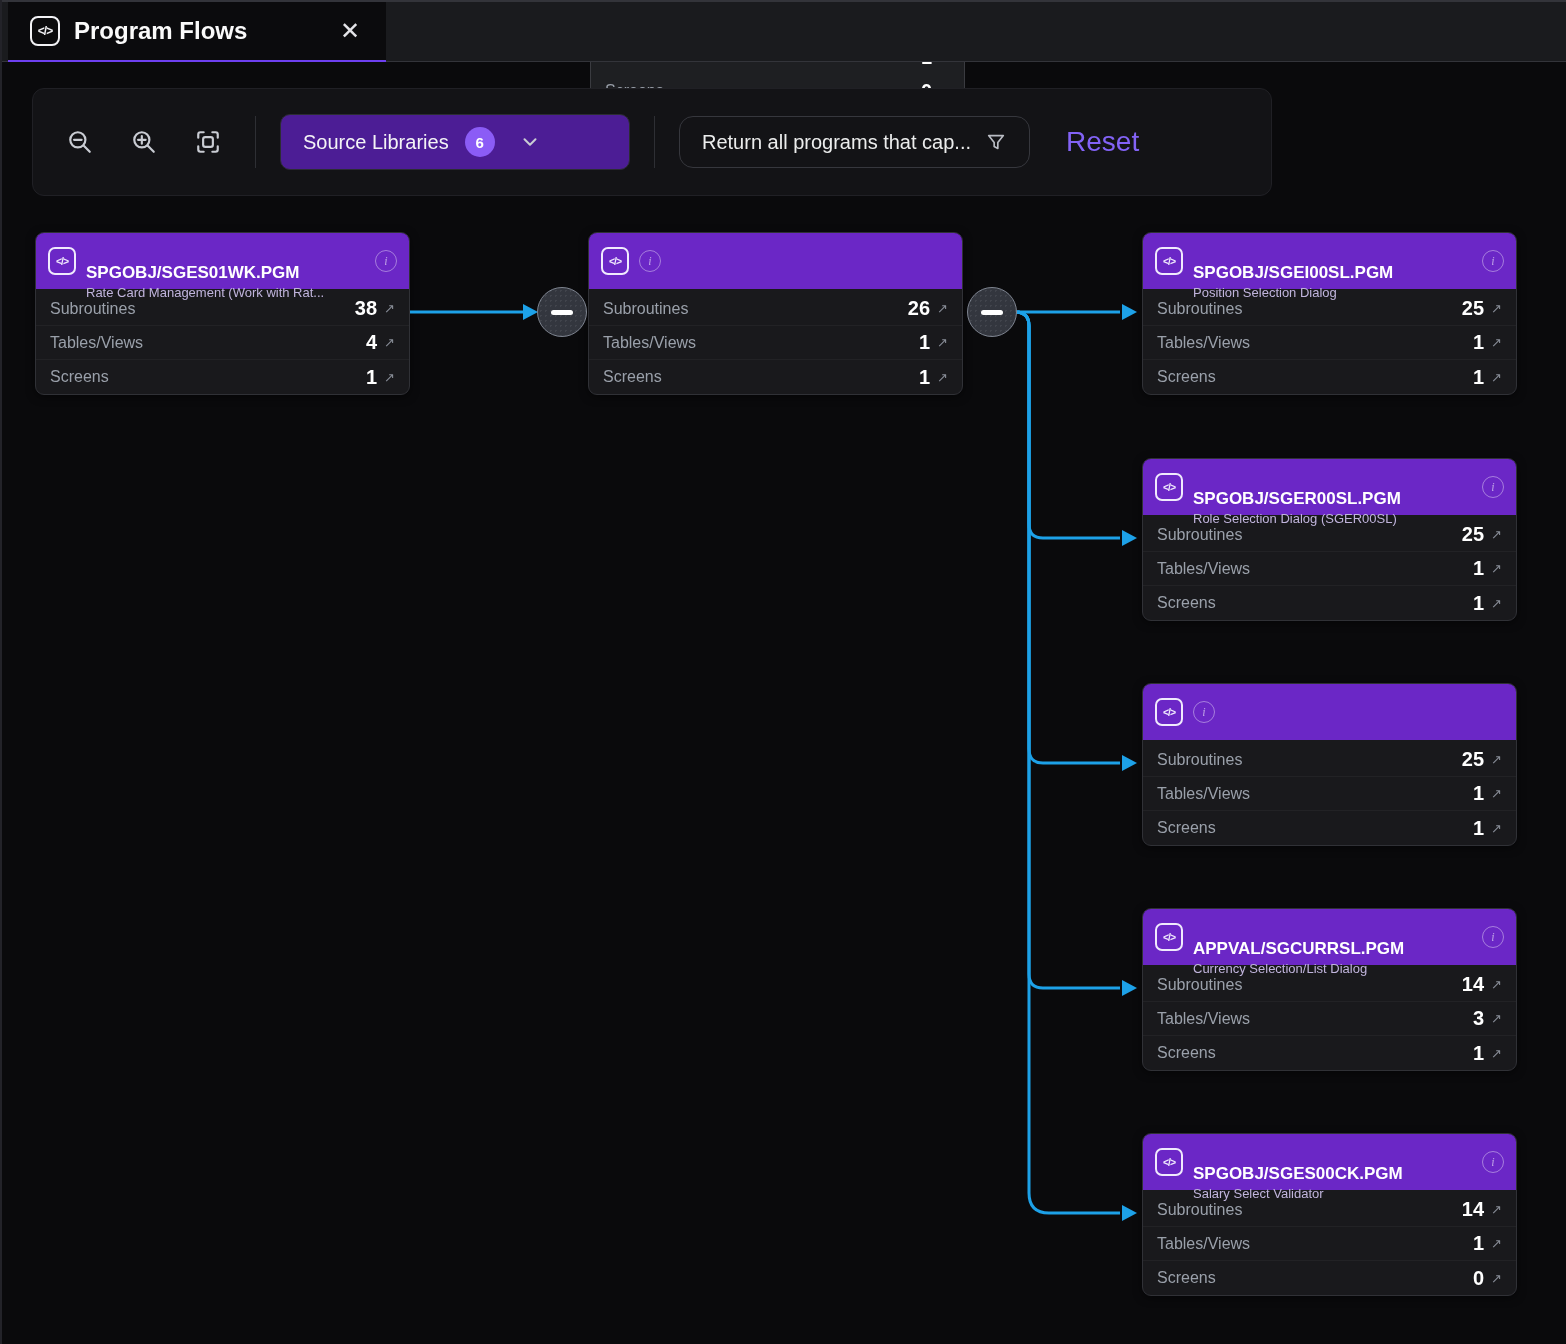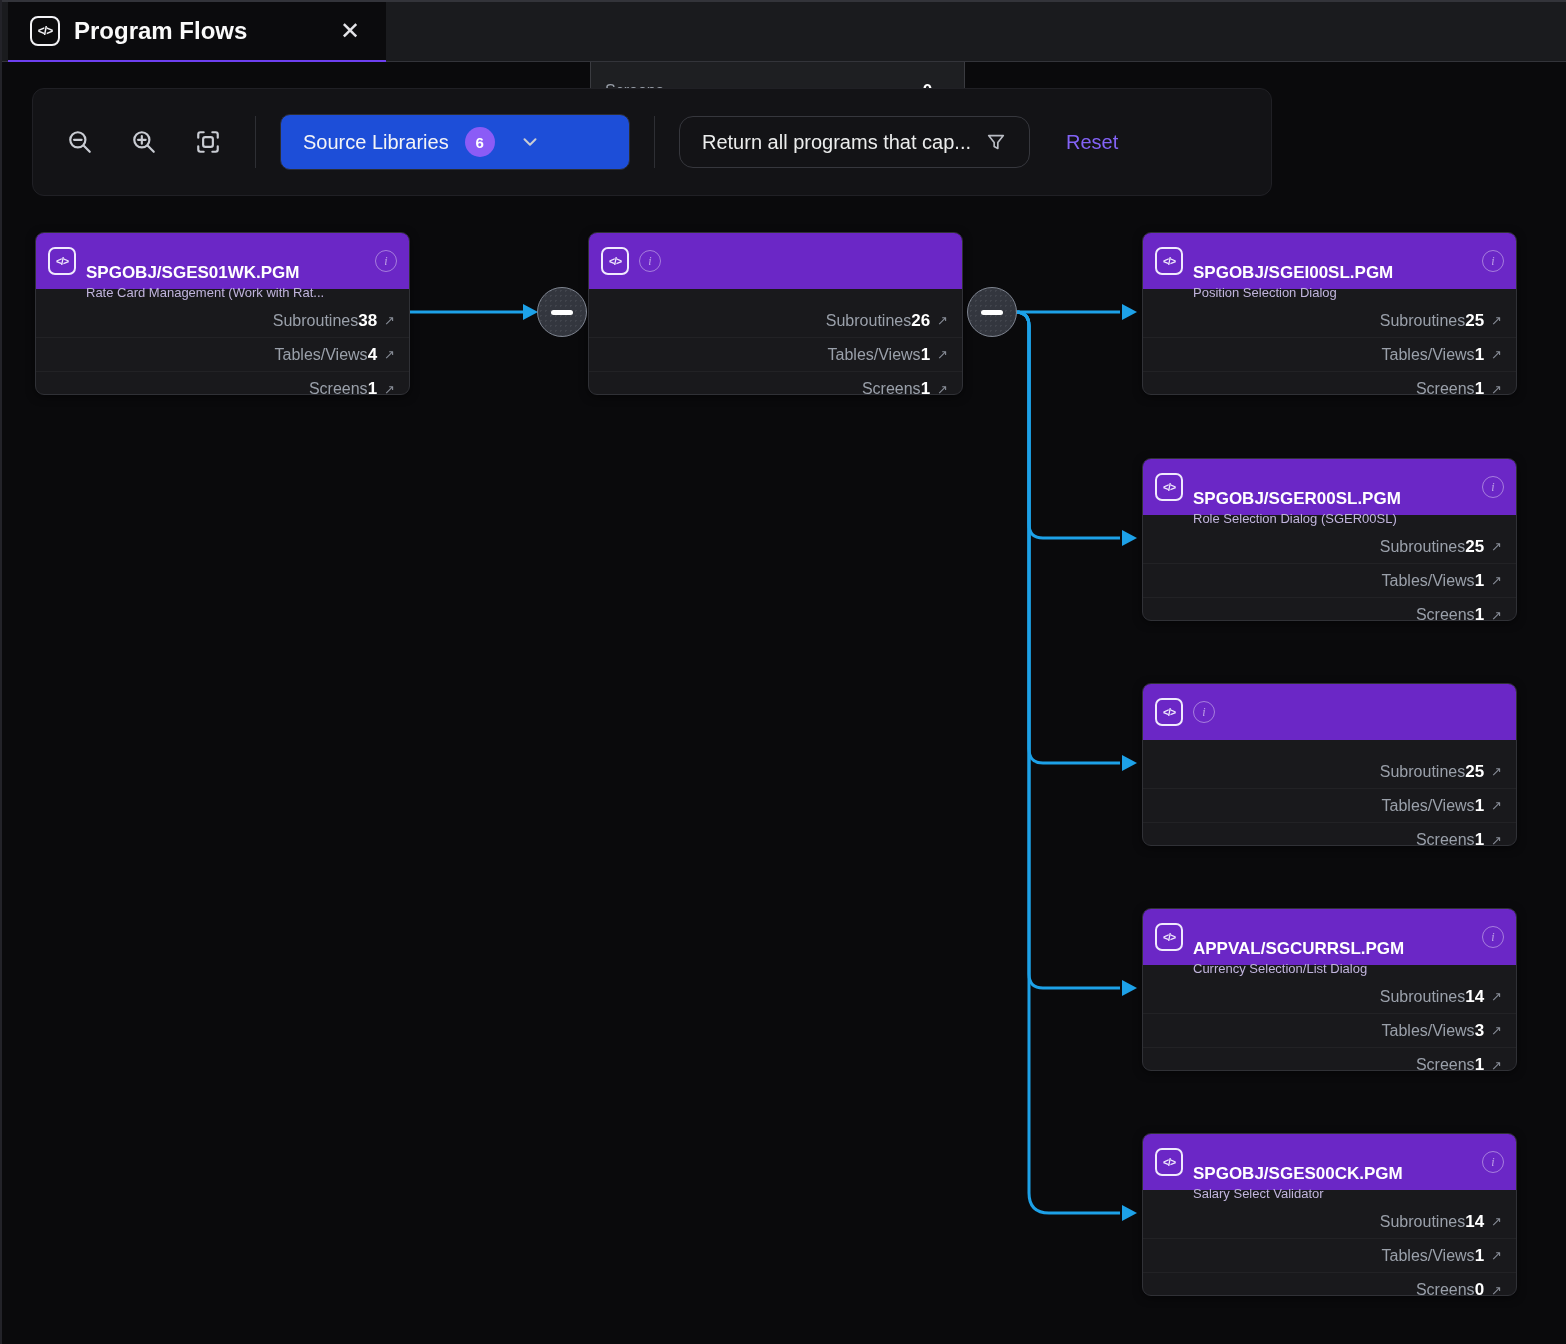--- a/index.html
+++ b/index.html
@@ -54,40 +54,40 @@
     background:#131316; border:1px solid #202025; border-radius:12px;
     display:flex; align-items:center; z-index:40; padding:0 24px;
   }
   .tool-icon-btn {
     width:46px; height:46px; display:flex; align-items:center; justify-content:center;
     color:#c9ccd3; cursor:pointer; border-radius:8px; flex:0 0 auto;
   }
   .toolbar-divider { width:1px; height:52px; background:#2e2f34; margin:0 24px; flex:0 0 auto; }
   .lib-select {
     height:56px; min-width:350px;
-    background:#1d4ed8; border:1px solid #2c2d33; border-radius:10px;
+    background:#4c1d95; border:1px solid #2c2d33; border-radius:10px;
     display:flex; align-items:center; gap:16px; padding:16px 22px;
     cursor:pointer; flex:0 0 auto;
   }
   .lib-select-label { font-size:20px; color:#f4f4f6; }
   .lib-badge {
     width:30px; height:30px; border-radius:50%;
     background:#8b5cf6; color:#fff; font-size:15px; font-weight:bold;
     display:flex; align-items:center; justify-content:center;
   }
   .chev { margin-left:8px; color:#c9ccd3; display:flex; }
   .filter-chip {
     height:52px; background:transparent; border:1px solid #36373d; border-radius:14px;
     display:flex; align-items:center; gap:14px; padding:0 22px;
     cursor:pointer; flex:0 0 auto;text-align:center;
   }
   .filter-chip-label { font-size:20px; color:#eceded; white-space:nowrap; }
   .funnel { color:#b9bcc3; display:flex; }
   .reset-btn {
-    margin-left:36px; font-size:20px; color:#8363f6; cursor:pointer; flex:0 0 auto;
+    margin-left:36px; font-size:28px; color:#8363f6; cursor:pointer; flex:0 0 auto;
   }
 
   
   .canvas { position:absolute; inset:0; z-index:1; }
   svg.edges { position:absolute; left:0; top:0; z-index:10; pointer-events:none; }
 
   .flow-node {
     position:absolute; width:375px; height:163px;
     background:#19191c; border:1px solid #303136; border-radius:9px;
     z-index:8; overflow:hidden;
@@ -110,28 +110,28 @@
   }
   .node-subtitle {
     font-size:13px; color:#c0b4dc; margin-top:2px;
     white-space:nowrap; overflow:hidden;
   }
   .node-info {
     width:22px; height:22px; border:1.5px solid rgba(255,255,255,.4); border-radius:50%;
     color:rgba(255,255,255,.55); font-size:12px; font-style:italic; font-family:"Liberation Serif",serif;
     display:flex; align-items:center; justify-content:center; flex:0 0 auto; cursor:pointer;
   }
-  .node-body { padding-top:15px;text-align:right; }
+  .node-body { padding-top:3px; }
   .node-row {
     height:34px; display:flex; align-items:center; padding:0 14px;
     border-bottom:1px solid rgba(255,255,255,.045);
   }
   .node-row:last-child { border-bottom:none; }
   .row-label { font-size:16px; color:#9aa0aa; flex:1; }
-  .row-value { font-size:17px; font-weight:bold; color:#ffffff; }
+  .row-value { font-size:20px; font-weight:bold; color:#ffffff; }
   .row-arrow {
     font-family:"DejaVu Sans", sans-serif;
     font-size:13px; color:#878c96; margin-left:7px; cursor:pointer;
   }
 
   .collapse-btn {
     position:absolute; width:50px; height:50px; border-radius:50%;
     background:#33363e; border:1.5px solid #7e8490;
     background-image:radial-gradient(rgba(255,255,255,.07) 1px, transparent 1px);
     background-size:5px 5px;

